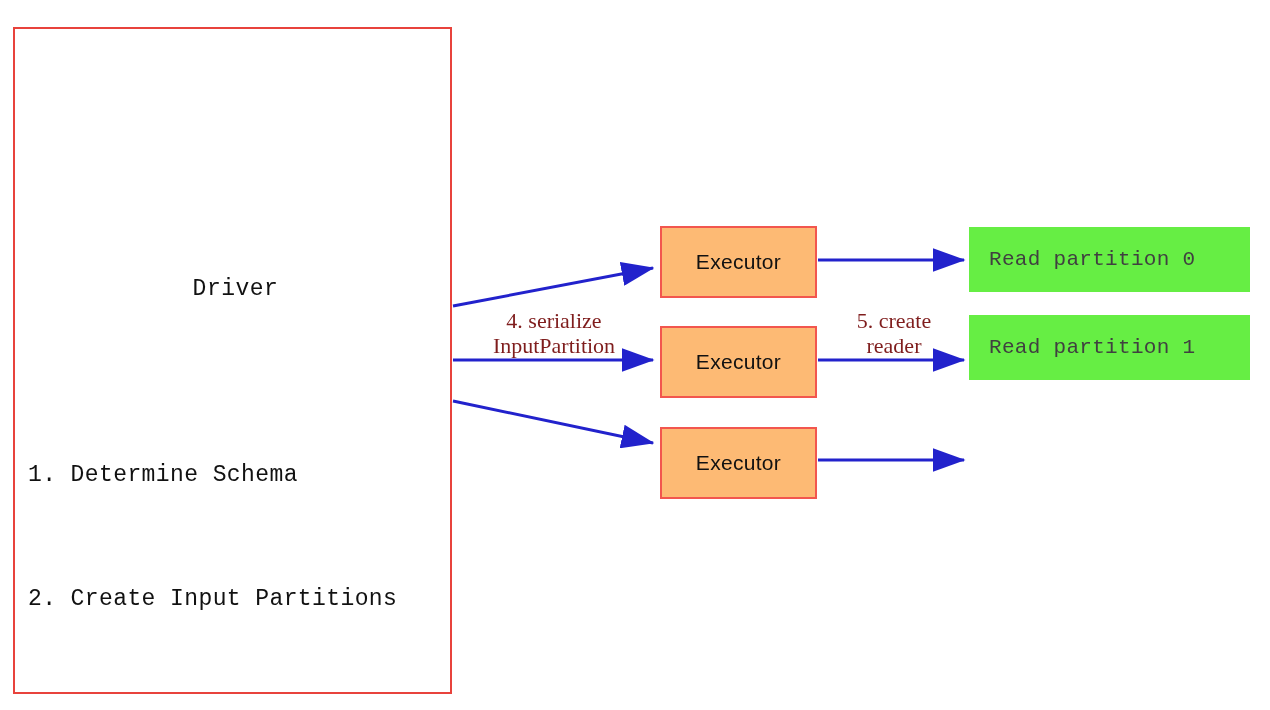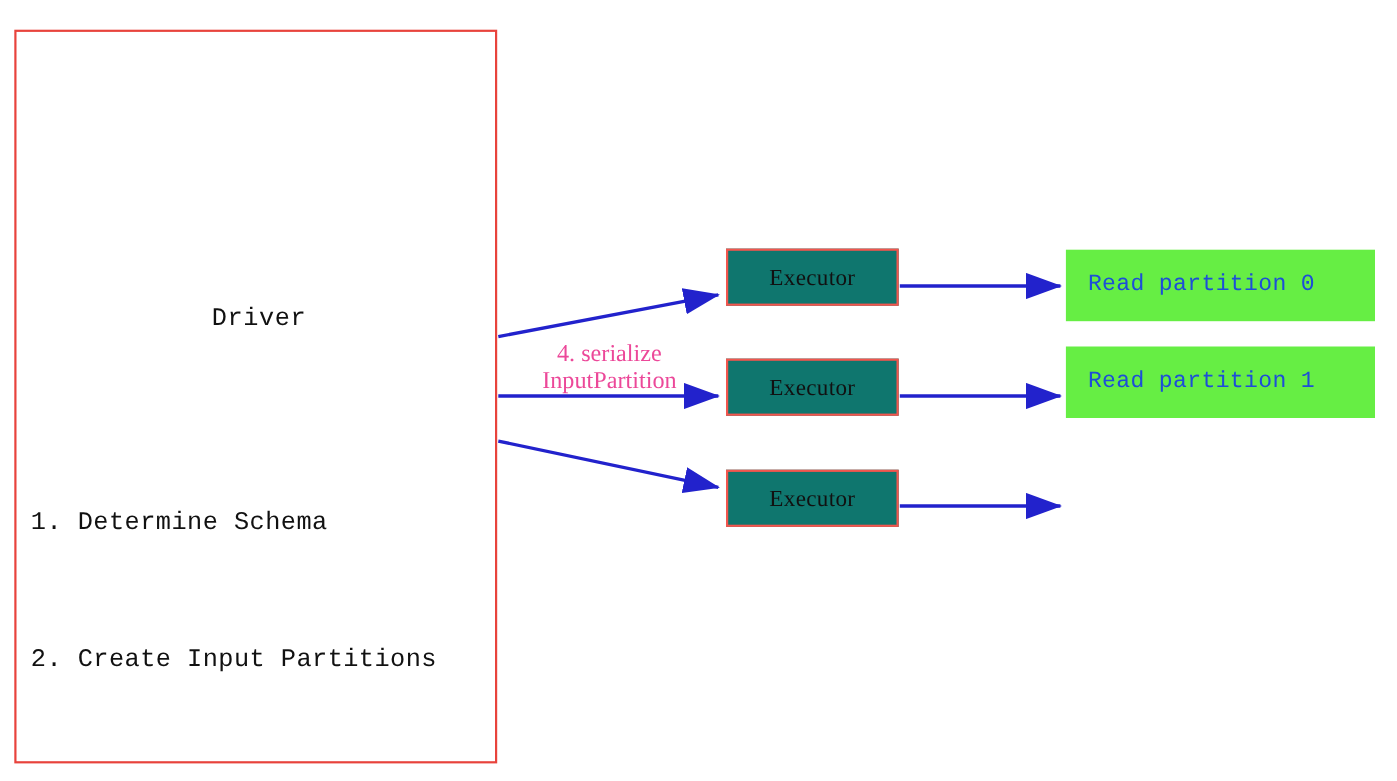--- a/index.html
+++ b/index.html
@@ -45,62 +45,62 @@
     line-height: 26px;
     color: #111111;
     letter-spacing: 0.4px;
     white-space: pre;
   }
   .driver-steps div { white-space: pre; margin-top: 46px; }
 
   .exec-box {
     position: absolute;
     width: 157px;
-    height: 52px;
+    height: 72px;
     border: 2px solid #f2564e;
-    background: #0f766e;
+    background: #fdba74;
     box-sizing: border-box;
     display: flex;
     align-items: center;
     justify-content: center;
-    font-family: Liberation Serif, serif;
+    font-family: Liberation Sans, sans-serif;
     font-size: 21px;
     color: #111111;
     letter-spacing: 0.3px;
   }
   .exec-1 { left: 660px; top: 226px; }
   .exec-2 { left: 660px; top: 326px; }
   .exec-3 { left: 660px; top: 427px; }
 
   .part-box {
     position: absolute;
     left: 969px;
     width: 281px;
     height: 65px;
     background: #66ee44;
     display: flex;
     align-items: center;
     padding-left: 20px;
     box-sizing: border-box;
     font-family: "Liberation Mono", "DejaVu Sans Mono", monospace;
     font-size: 21px;
-    color: #1d4ed8;
+    color: #404040;
     letter-spacing: 0.3px;
   }
   .part-1 { top: 227px; }
   .part-2 { top: 315px; }
   .part-3 { top: 427px; }
 
   .edge-label {
     position: absolute;
     text-align: center;
     font-family: "Liberation Serif", "DejaVu Serif", serif;
     font-size: 22px;
     line-height: 25px;
-    color: #ec4899;
+    color: #7f1d1d;
   }
   .label-serialize {
     left: 470px;
     top: 308px;
     width: 168px;
   }
   .label-reader {
     left: 828px;
     top: 308px;
     width: 132px;
@@ -134,20 +134,24 @@
   <div class="exec-box exec-3">Executor</div>
 
   <div class="part-box part-1">Read partition 0</div>
   <div class="part-box part-2">Read partition 1</div>
 
   <div class="edge-label label-serialize">
     <div>4. serialize</div>
     <div>InputPartition</div>
   </div>
 
+  <div class="edge-label label-reader">
+    <div>5. create</div>
+    <div>reader</div>
+  </div>
 
   <svg class="arrows" viewBox="0 0 1270 710">
     <defs>
       <marker id="ah" markerWidth="11" markerHeight="8" refX="10.5" refY="4" orient="auto" markerUnits="strokeWidth">
         <path d="M0,0 L11,4 L0,8 z" fill="#2222cc"></path>
       </marker>
     </defs>
 
     <line x1="453" y1="306" x2="653" y2="268" stroke="#2222cc" stroke-width="3" marker-end="url(#ah)"></line>
 

